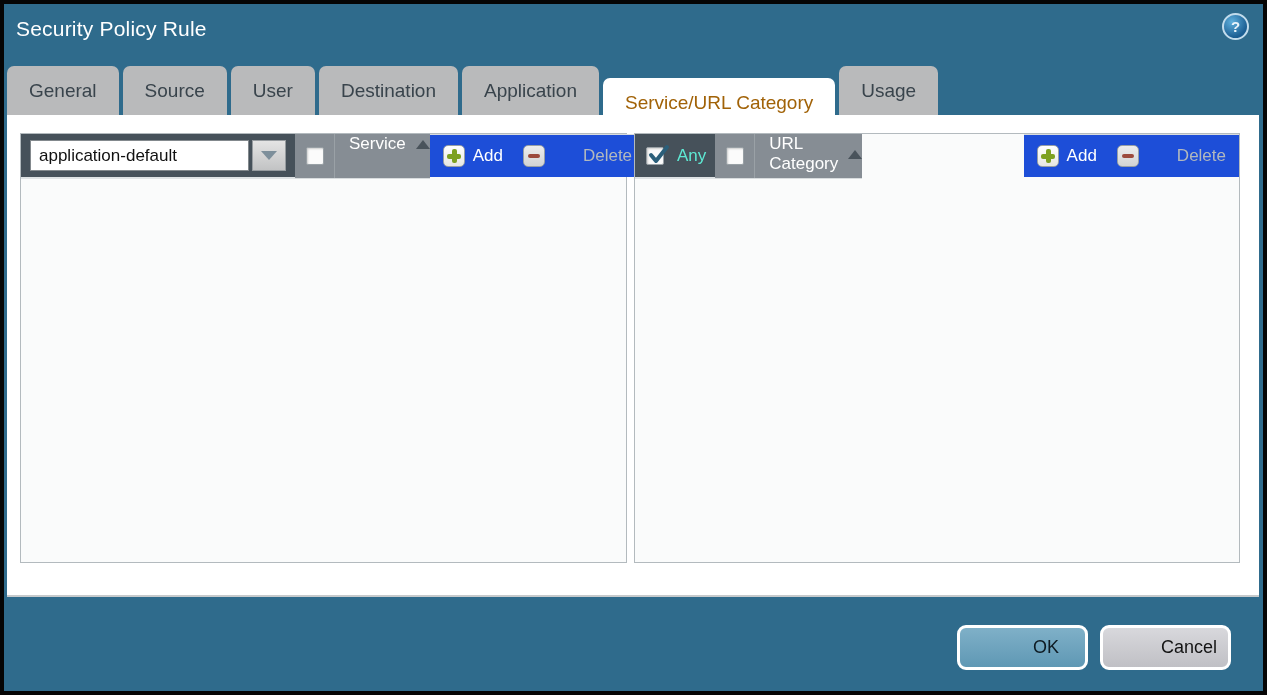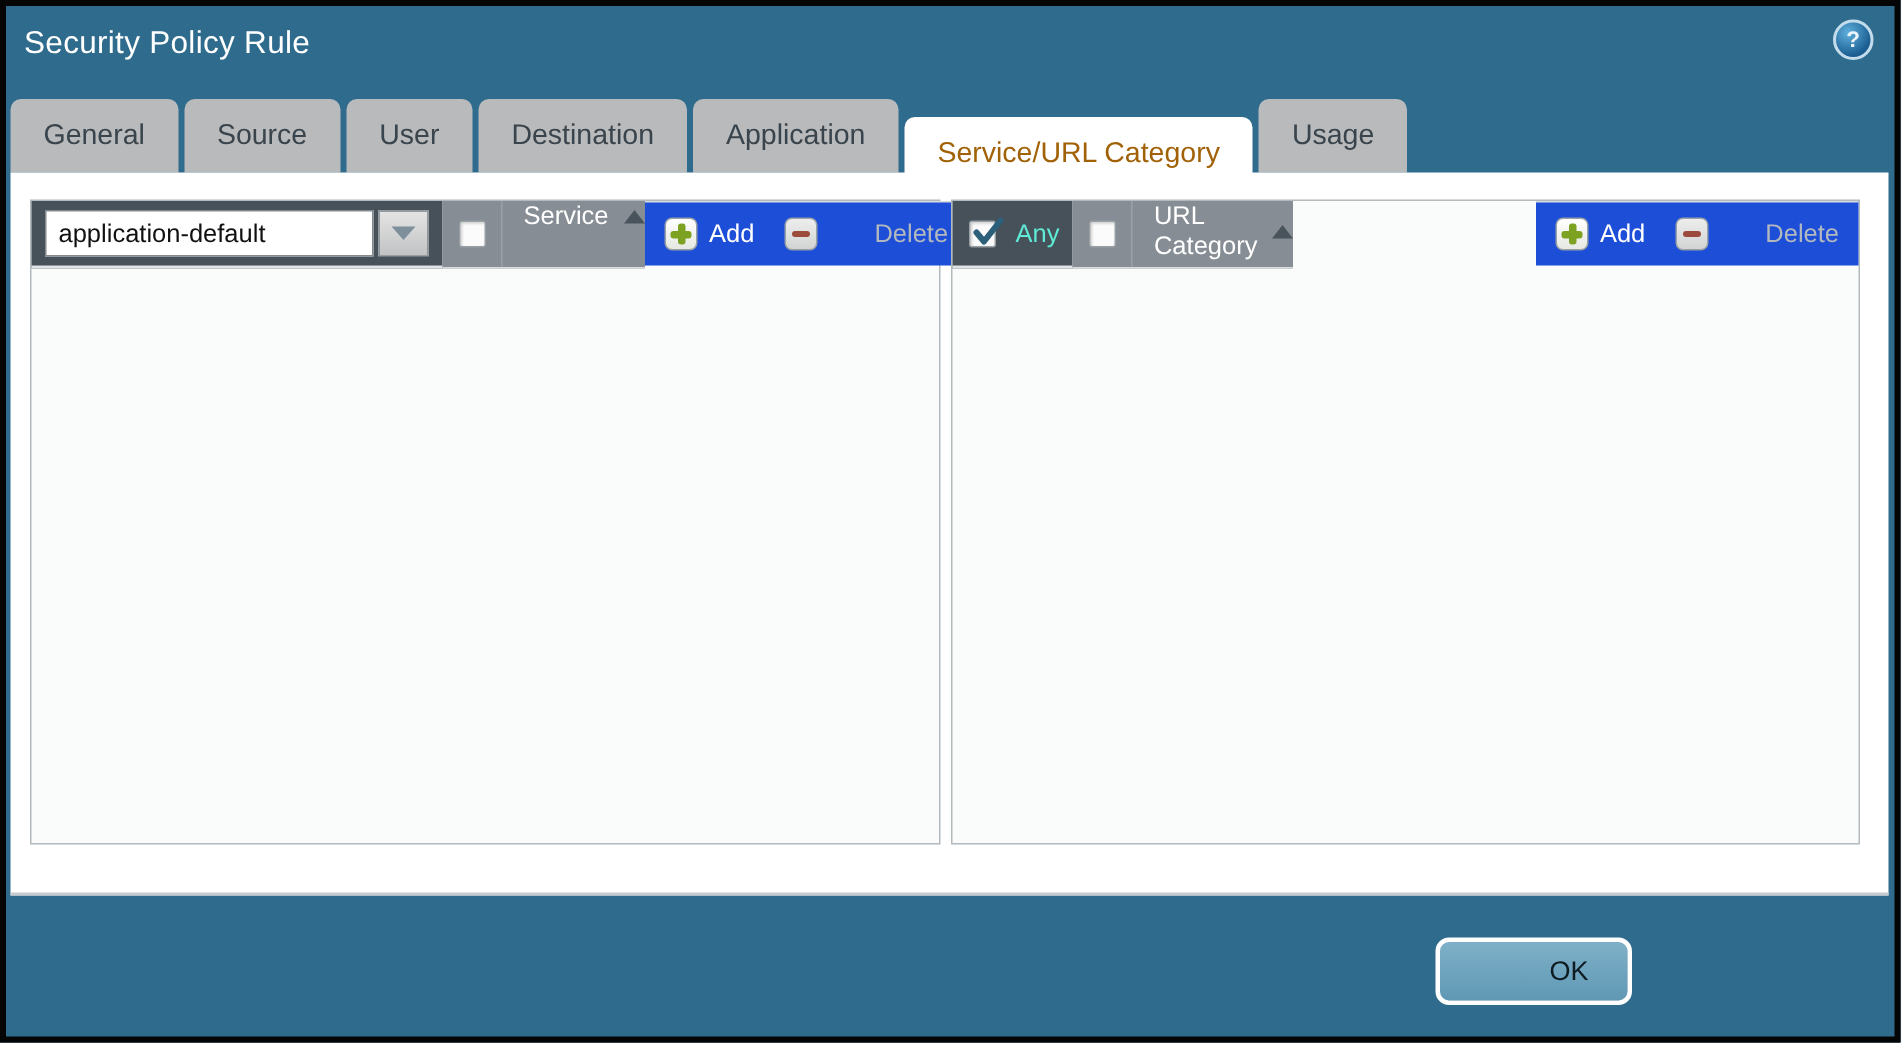--- a/index.html
+++ b/index.html
@@ -265,14 +265,15 @@
               <span class="bar h"></span>
             </span>
           <span>Delete</span>
         </div>
       </div>
     </div>
 
   </div>
 
   <div class="btn ok">OK</div>
+  <div class="btn cancel">Cancel</div>
 
 </div>
 
 </body></html>

